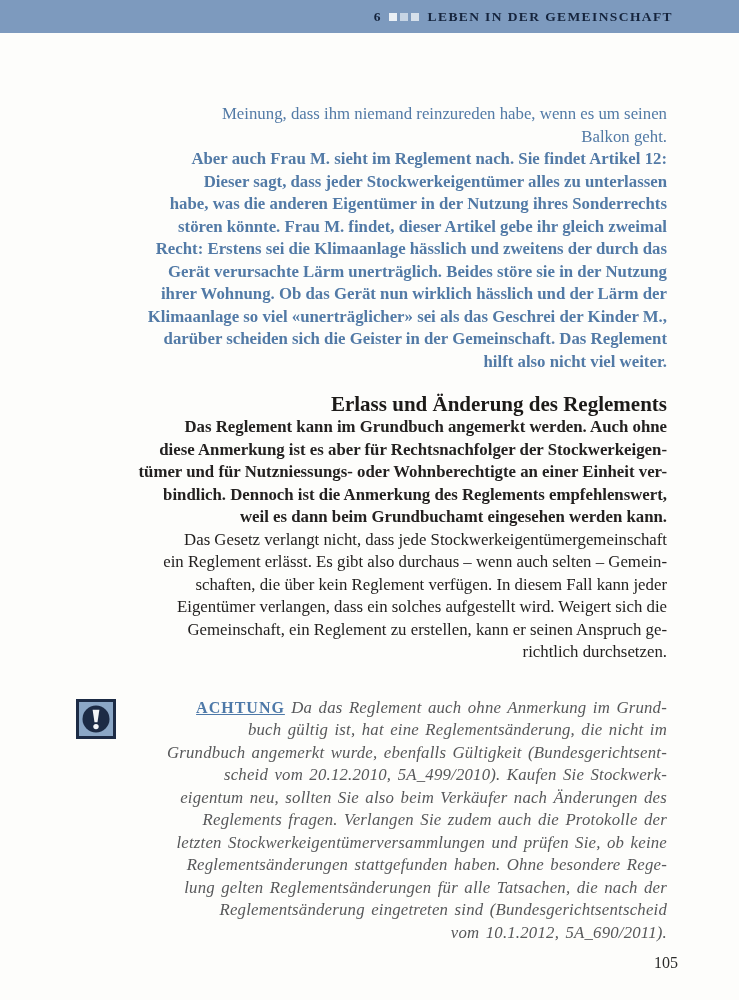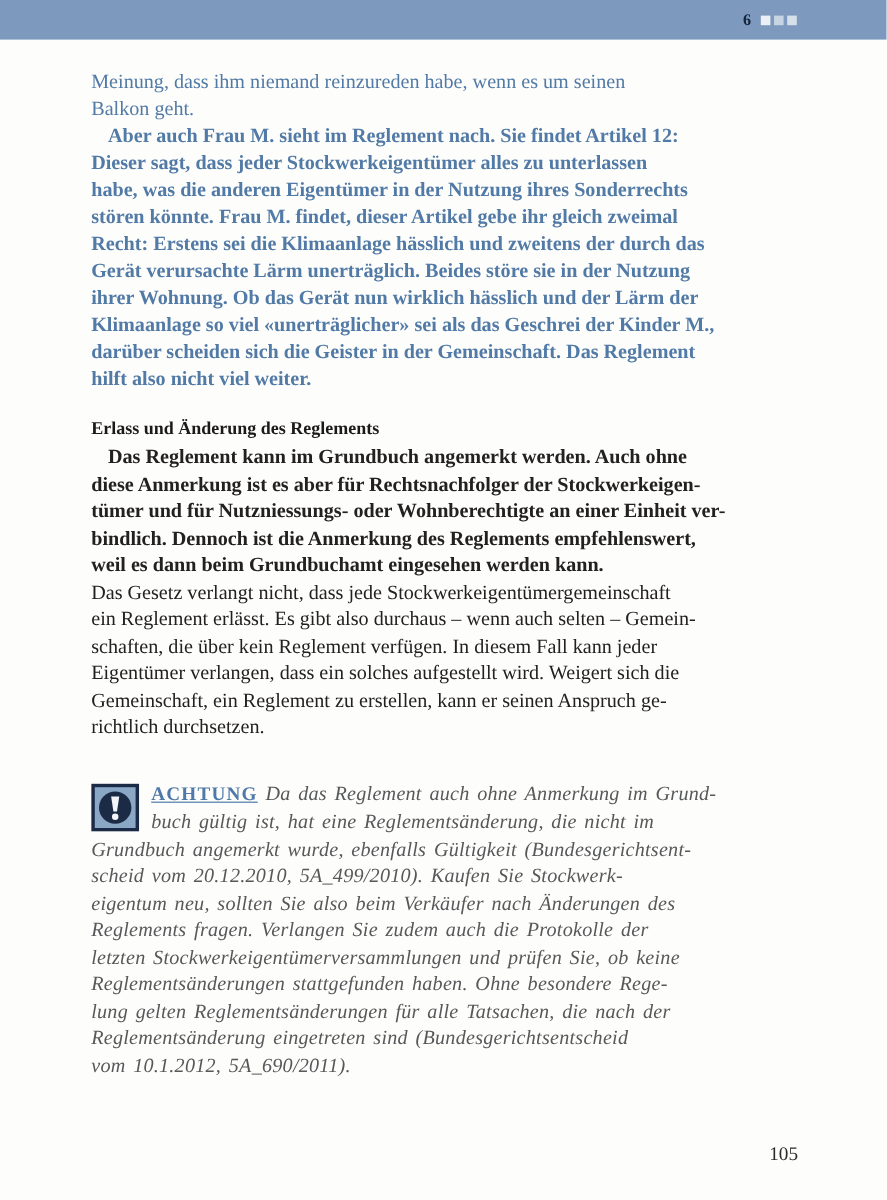--- a/index.html
+++ b/index.html
@@ -26,32 +26,32 @@
     letter-spacing:1.4px;
   }
   .ch-num { margin-right:8px; letter-spacing:0; }
   .squares { display:inline-flex; gap:3px; margin-right:9px; }
   .sq { width:8px; height:8px; display:inline-block; }
   .sq1 { background:#eaf0f6; }
   .sq2 { background:#c6d4e4; }
   .sq3 { background:#d6e0eb; }
 
   
-  .content { padding:24px 72px 0 76px; box-sizing:border-box; }
+  .content { padding:70px 72px 0 76px; box-sizing:border-box;text-align:right; }
   .para {
     margin:0;
     font-size:16.8px;
     line-height:22.5px;
     white-space:pre-line;
   }
   .blue { color:#527aa6; }
   .indent { text-indent:14px;font-weight:bold; }
   .section-heading {
     margin:20px 0 0 0;
-    font-size:15px;
+    font-size:21px;
     line-height:23px;
     font-weight:bold;
     color:#1c1a18;
   }
 
   
   .notice { margin-top:33px; }
   .notice-icon {
     float:left;
     width:40px; height:40px;
@@ -70,39 +70,40 @@
     font-weight:bold;
     letter-spacing:1px;
     word-spacing:0;
     font-size:16px;
     text-decoration:underline;
   }
 
   
   .page-number {
     position:absolute;
-    right:74px;
+    right:61px;
     bottom:28px;
     font-size:16px;
     color:#2a2a28;
     margin-top:10px;
   }
 </style>
 </head>
 <body>
 
 <div class="page">
 
   <header class="chapter-bar">
     <span class="ch-num">6</span>
     <span class="squares">
         <i class="sq sq1"></i>
         <i class="sq sq2"></i>
         <i class="sq sq3"></i>
       </span>
+    <span class="ch-title">LEBEN IN DER GEMEINSCHAFT</span>
   </header>
 
   <main class="content">
 
     <p class="para blue">Meinung, dass ihm niemand reinzureden habe, wenn es um seinen
 Balkon geht.</p>
     <p class="para blue indent">Aber auch Frau M. sieht im Reglement nach. Sie findet Artikel 12:
 Dieser sagt, dass jeder Stockwerkeigentümer alles zu unterlassen
 habe, was die anderen Eigentümer in der Nutzung ihres Sonderrechts
 stören könnte. Frau M. findet, dieser Artikel gebe ihr gleich zweimal

